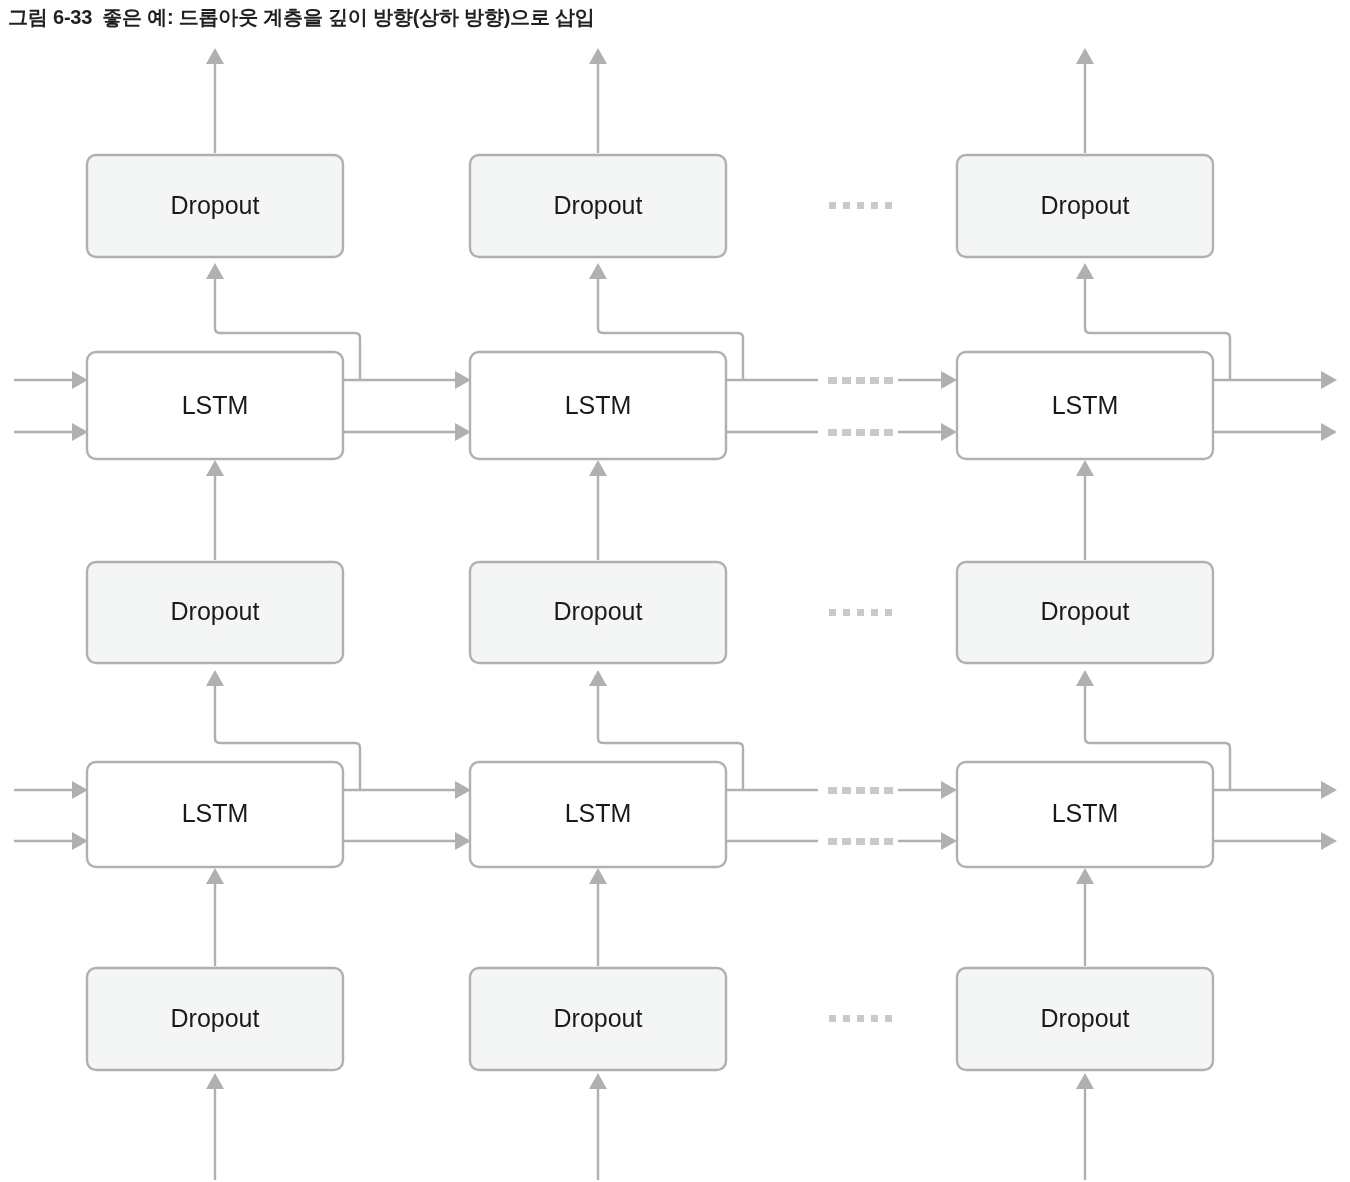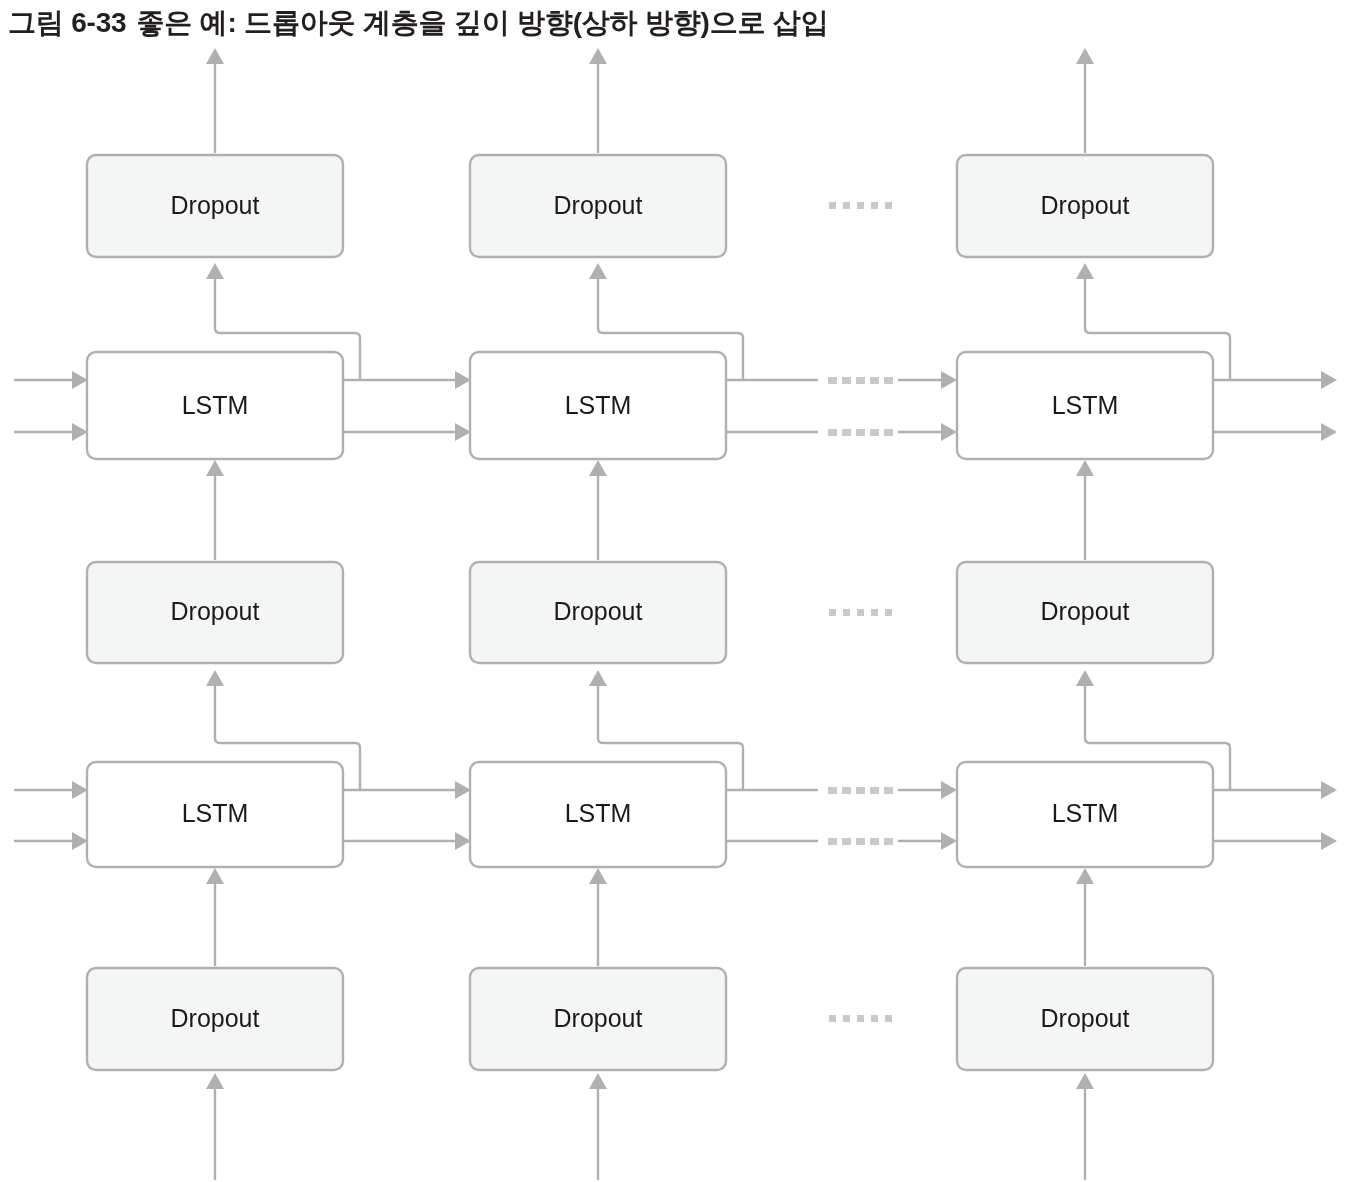--- a/index.html
+++ b/index.html
@@ -16,21 +16,21 @@
   }
   #figure-root {
     position: relative;
     width: 1350px;
     height: 1182px;
   }
   .caption {
     position: absolute;
     left: 8px;
     top: 4px;
-    font-size: 28px;
+    font-size: 20px;
     font-weight: bold;
     color: #231f20;
     letter-spacing: -0.2px;
     white-space: nowrap;
   }
   .caption .cap-num {
     margin-right: 10px;
   }
   #diagram-svg {
     position: absolute;

